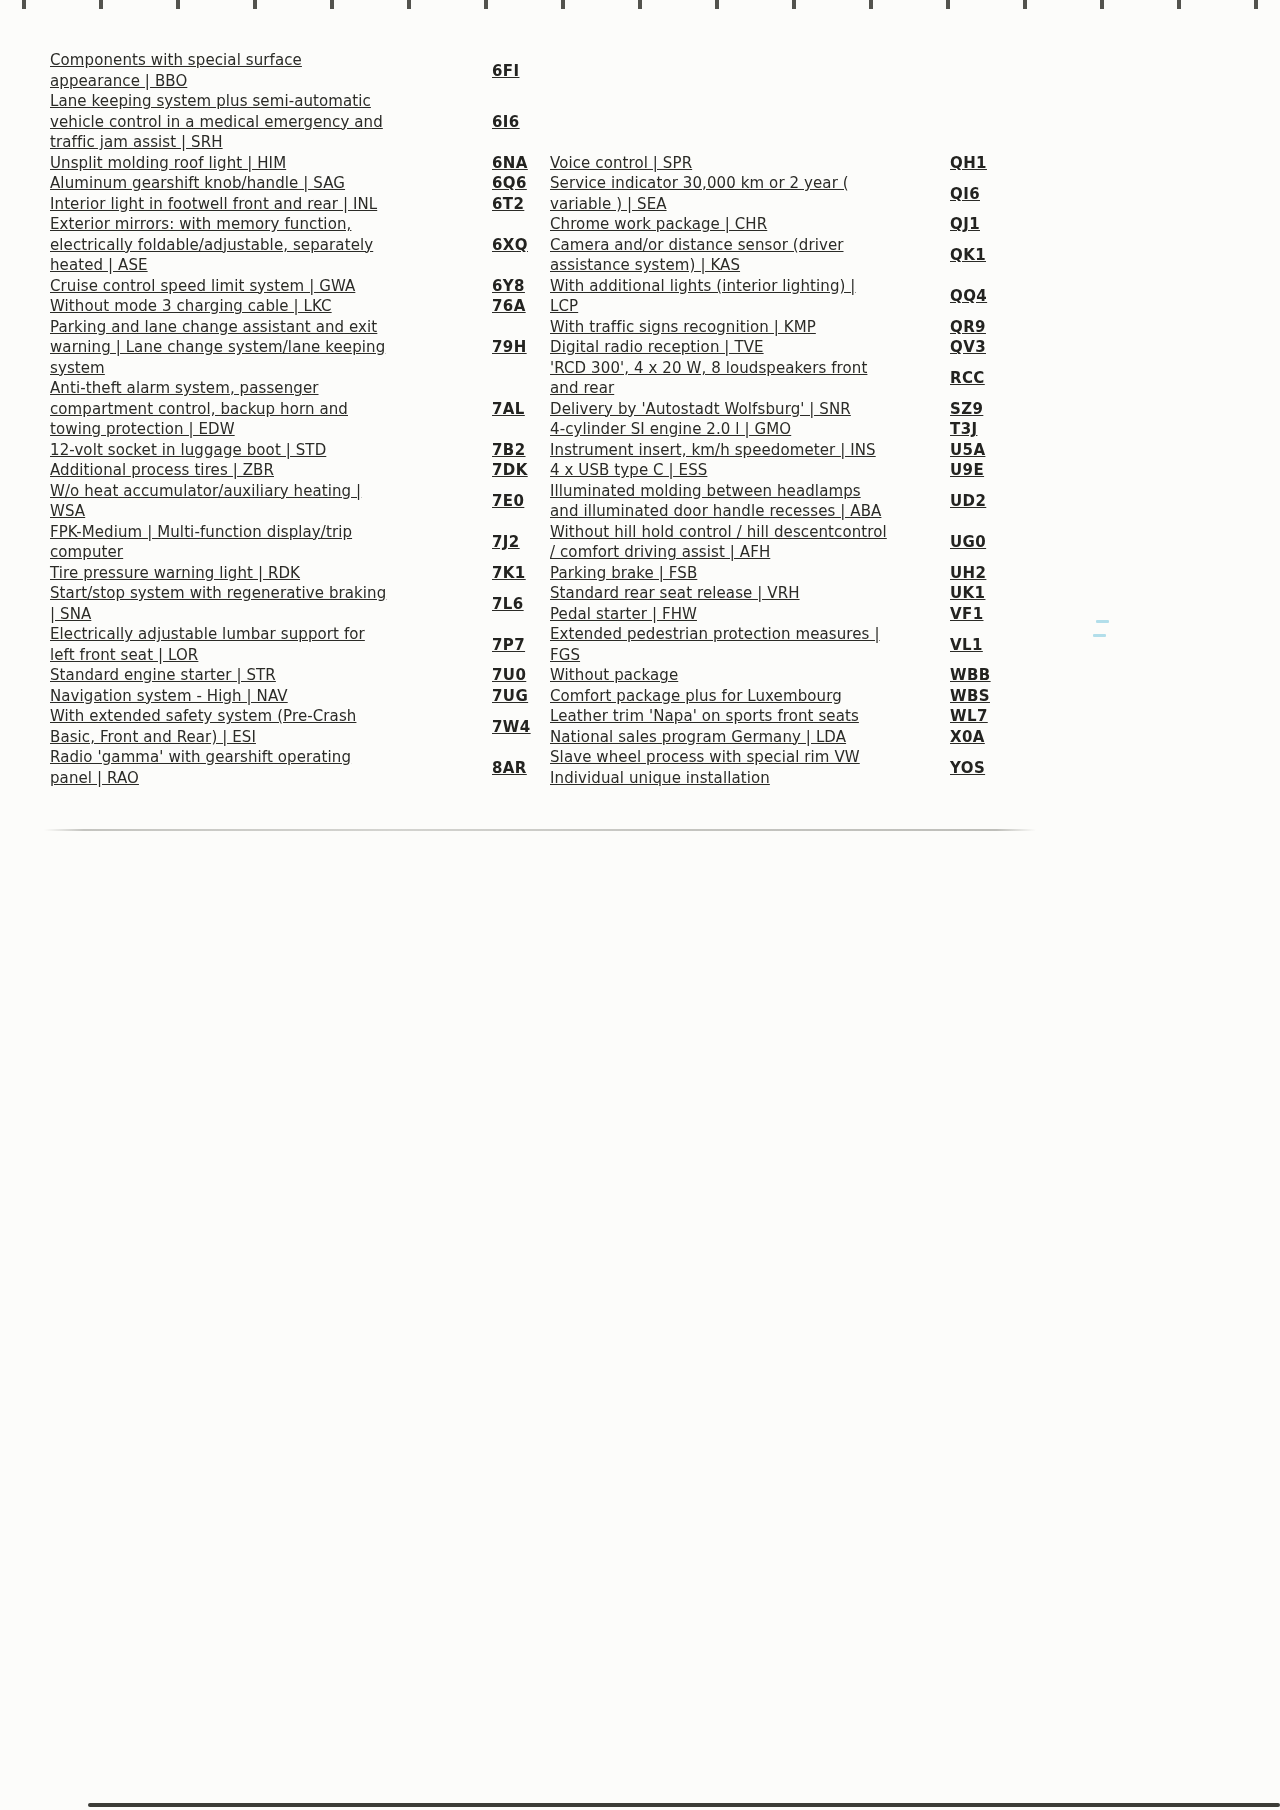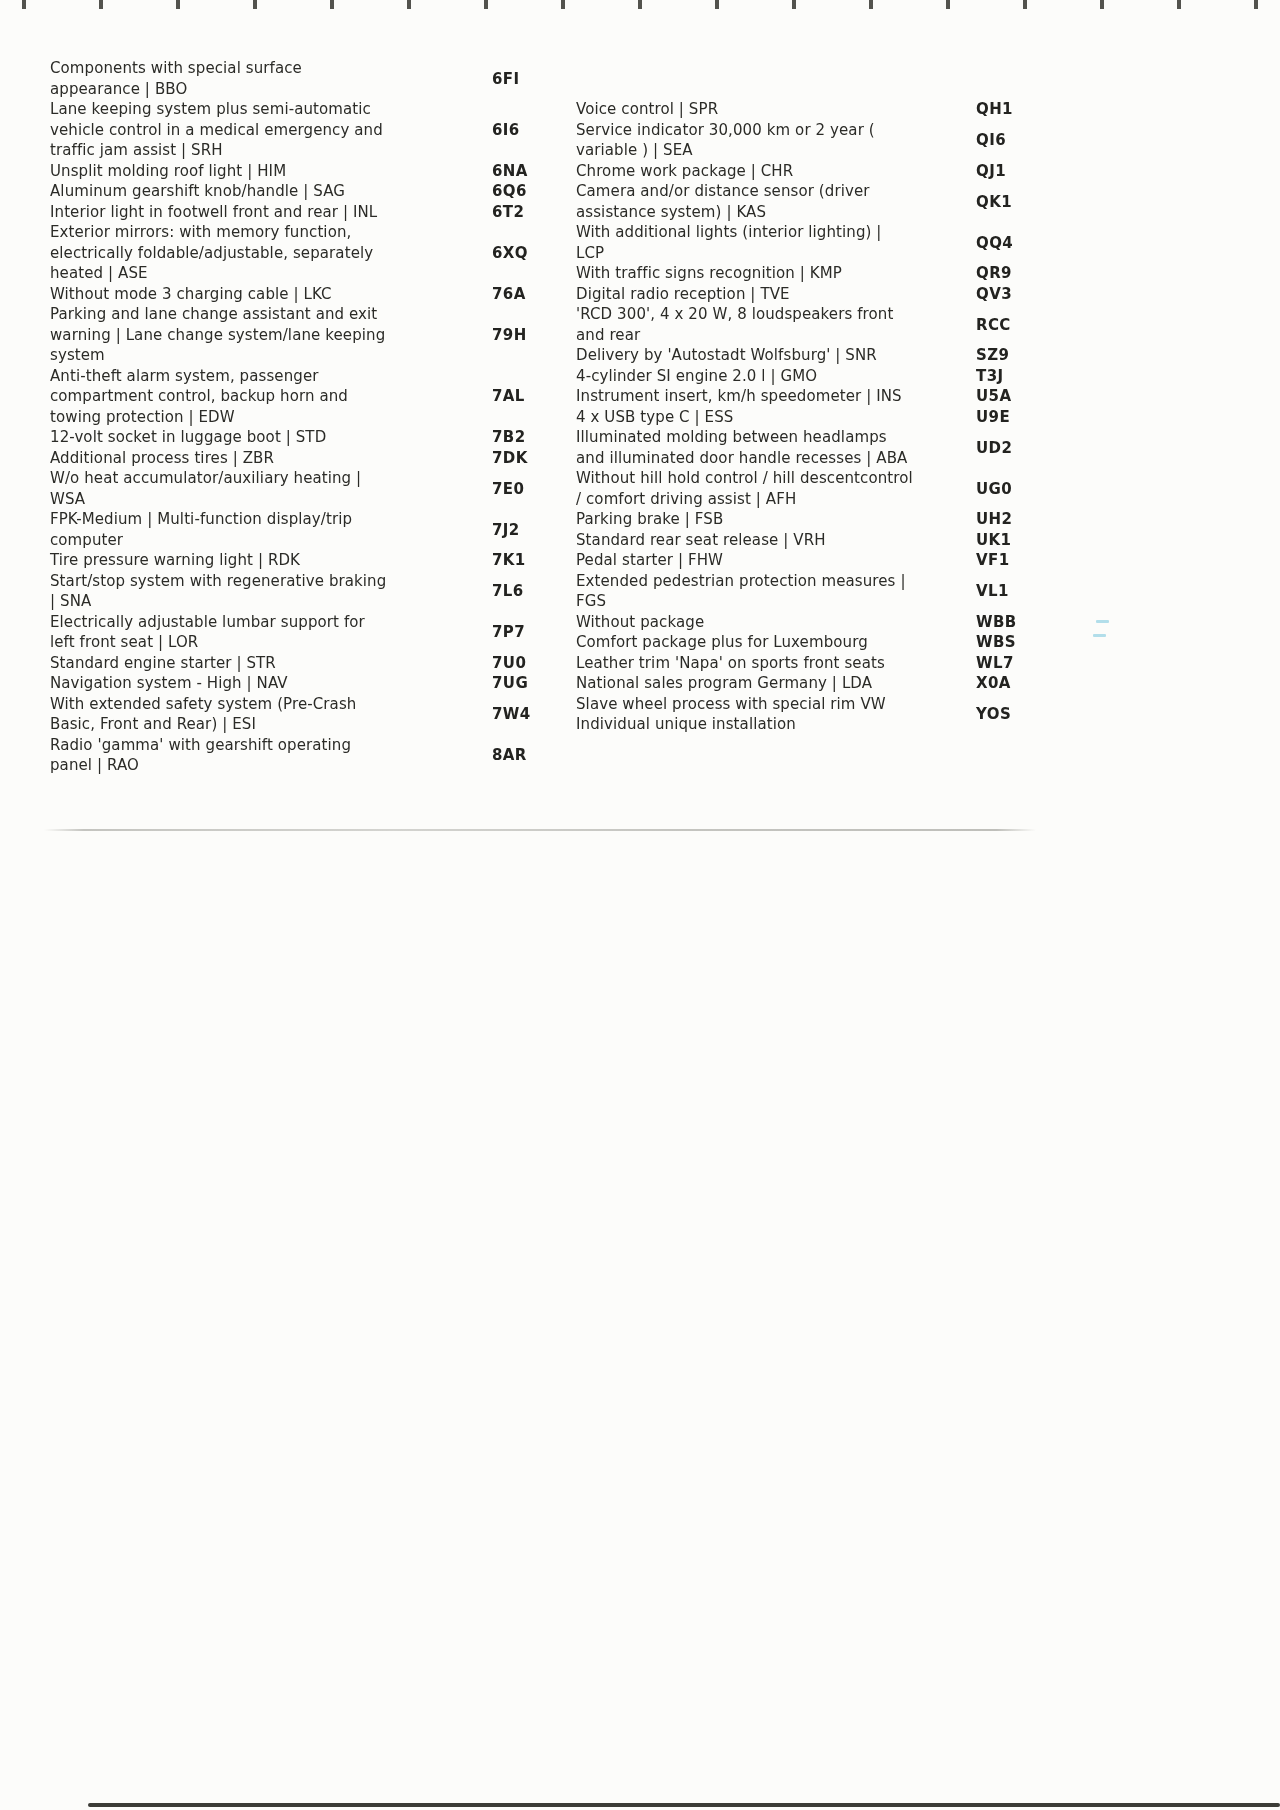--- a/index.html
+++ b/index.html
@@ -14,39 +14,40 @@
   }
   .top-ticks {
     position: absolute;
     top: 0; left: 22px; right: 14px;
     height: 9px;
     background: repeating-linear-gradient(90deg, #35352f 0 4px, transparent 4px 77px);
     opacity: .85;
   }
   .columns {
     position: absolute;
-    top: 58px;
+    top: 50px;
     left: 50px;
     display: flex;
-    align-items: center;
+    align-items: flex-end;
+    text-decoration: underline;
   }
   .col-left { width: 500px; }
   .col-right { width: 545px; }
   .entry {
     display: flex;
     align-items: center;
   }
   .desc {
     font-size: 15px;
     line-height: 20.5px;
     white-space: pre-line;
     letter-spacing: 0.1px;
   }
   .col-left .desc { width: 402px; }
-  .col-right .desc { width: 400px; margin-left: 26px; }
+  .col-right .desc { width: 400px; }
   .code {
     font-weight: bold;
     font-size: 15px;
     letter-spacing: 0.4px;
     color: #232320;
     white-space: nowrap;
   }
   .col-left .code { margin-left: 40px; }
   .col-right .code { }
   .separator {
@@ -113,20 +114,24 @@
         <div class="desc">Interior light in footwell front and rear | INL</div>
         <div class="code">6T2</div>
       </div>
       <div class="entry">
         <div class="desc">Exterior mirrors: with memory function,
 electrically foldable/adjustable, separately
 heated | ASE</div>
         <div class="code">6XQ</div>
       </div>
       <div class="entry">
+        <div class="desc">Cruise control speed limit system | GWA</div>
+        <div class="code">6Y8</div>
+      </div>
+      <div class="entry">
         <div class="desc">Without mode 3 charging cable | LKC</div>
         <div class="code">76A</div>
       </div>
       <div class="entry">
         <div class="desc">Parking and lane change assistant and exit
 warning | Lane change system/lane keeping
 system</div>
         <div class="code">79H</div>
       </div>
       <div class="entry">

